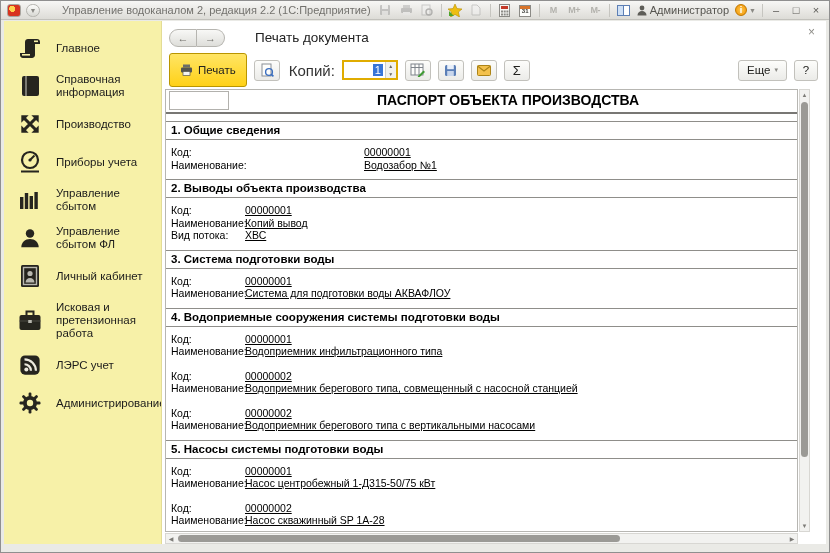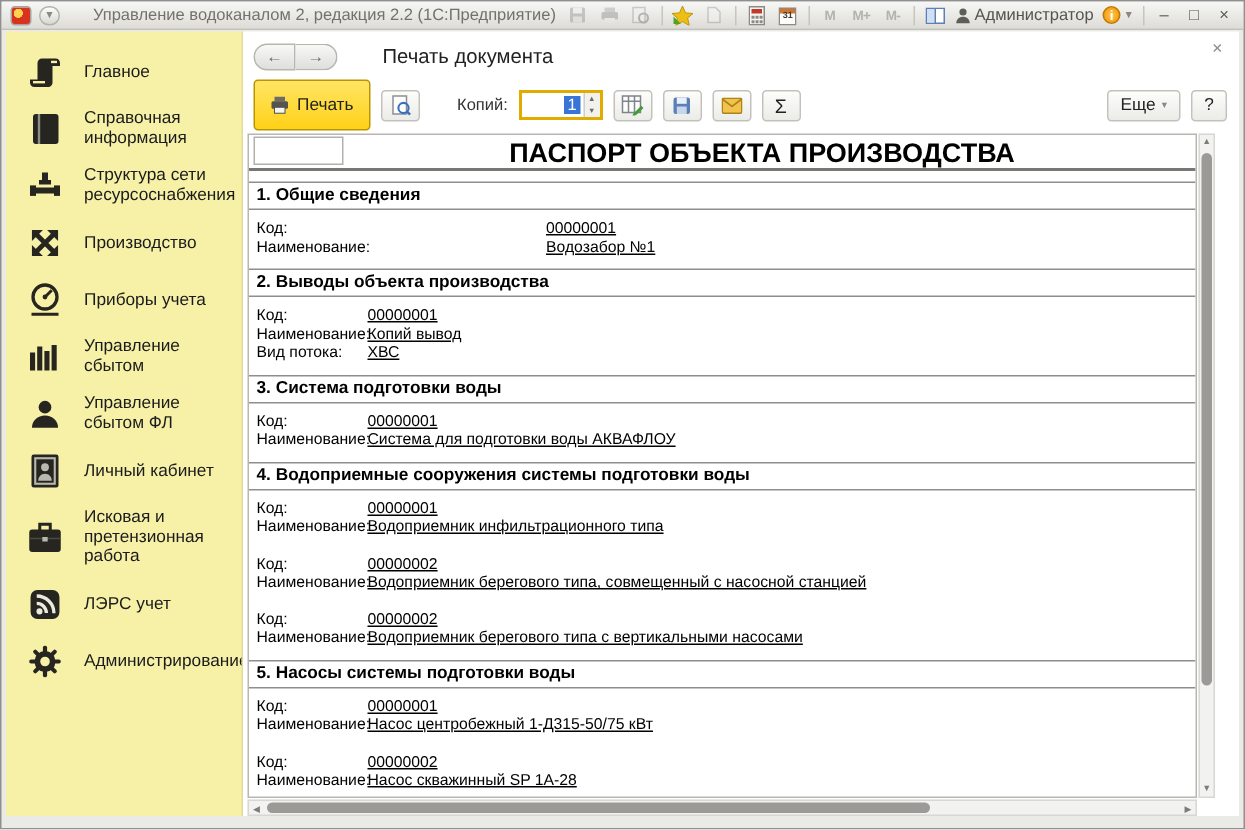--- a/index.html
+++ b/index.html
@@ -37,21 +37,21 @@
   .navbtn.back { border-radius:9px 0 0 9px; }
   .navbtn.fwd  { border-radius:0 9px 9px 0; border-left:none; }
   .page-title { position:absolute; left:93px; top:9px; font-size:13.5px; color:#222; }
   .close-x { position:absolute; right:11px; top:4px; font-size:12px; color:#8e8d88; }
 
   .toolbar { position:absolute; left:7px; top:36px; right:8px; height:26px; display:flex; align-items:center; gap:7px; }
   .btn { height:21px; display:inline-flex; align-items:center; justify-content:center; gap:5px;
     background:linear-gradient(#fdfdfb,#ebebe8); border:1px solid #c2c1bc; border-radius:3px; font-size:11.5px; color:#22221f; }
   .btn.sq { width:26px; }
   .btn-print { background:linear-gradient(#ffe565,#ffd117); border:1px solid #b99500; padding:16px 10px; font-size:11.5px; }
-  .copies-lbl { font-size:11px; color:#333; margin-left:18px; }
+  .copies-lbl { font-size:15px; color:#333; margin-left:2px; }
   .spinbox { width:56px; height:20px; border:2px solid #e0ac00; background:#fff; display:flex; }
   .spin-val { flex:1; display:flex; align-items:center; justify-content:flex-end; padding-right:2px; font-size:11px; }
   .spin-sel { background:#3875d7; color:#fff; padding:0 2px; }
   .spin-btns { width:11px; border-left:1px solid #cfcfcb; background:#f1f1ee; display:flex; flex-direction:column; }
   .spin-up, .spin-dn { flex:1; display:flex; align-items:center; justify-content:center; font-size:5px; color:#6a6965; }
   .tb-spacer { flex:1; }
   .btn-more { padding:0 8px; gap:4px;align-items:center; }
   .btn-help { width:24px; }
   .sigma { font-size:13px; }
 
@@ -60,21 +60,21 @@
   .sheet { position:absolute; left:0; top:0; right:12px; bottom:12px; background:#fff; border:1px solid #b7b6b2; overflow:hidden; }
   .vscroll { position:absolute; right:0; top:0; bottom:12px; width:11px; background:#f2f2f0; border:1px solid #d8d7d3; }
   .vthumb { position:absolute; left:1px; right:1px; top:12px; height:355px; background:#9b9a96; border-radius:5px; }
   .varrow { position:absolute; left:0; right:0; height:10px; display:flex; align-items:center; justify-content:center; color:#7d7c78; font-size:6px; }
   .hscroll { position:absolute; left:0; bottom:0; right:12px; height:11px; background:#f2f2f0; border:1px solid #d8d7d3; }
   .hthumb { position:absolute; top:1px; bottom:1px; left:12px; width:70%; background:#9b9a96; border-radius:5px; }
   .harrow { position:absolute; top:0; bottom:0; width:10px; display:flex; align-items:center; justify-content:center; color:#7d7c78; font-size:6px; }
 
   .title-row { position:relative; height:21px; }
   .corner-cell { position:absolute; left:3px; top:1px; width:60px; height:19px; border:1px solid #b2b1ad; background:#fff; }
-  .doc-title { position:absolute; left:53px; right:0; top:2px; text-align:center; font-size:18px; font-weight:bold; color:#000; }
+  .doc-title { position:absolute; left:53px; right:0; top:2px; text-align:center; font-size:14px; font-weight:bold; color:#000; }
   .title-line { border-top:2px solid #787774; margin-top:1px; }
   .sec-head { margin-top:8px; padding:2px 5px 3px 5px; font-size:11.5px; font-weight:bold; color:#000;
     border-top:1px solid #8f8e8a; border-bottom:1px solid #8f8e8a; }
   .sec-head.first { margin-top:7px; }
   .sec-body { margin:6px 0 2px 5px; }
   .grp { margin-bottom:12px;text-decoration:underline; }
   .grp:last-child { margin-bottom:4px; }
   .row { font-size:10.5px; line-height:12.5px; color:#000; }
   .lbl { display:inline-block; }
   .narrow .lbl { width:74px; }
@@ -194,32 +194,20 @@
       <div class="side-item">
         <span class="side-ico">
           <svg width="22" height="24" viewBox="0 0 22 24">
               <rect x="3" y="2" width="17" height="20" rx="2" fill="#26251f"></rect>
               <rect x="6.2" y="2" width="1.6" height="20" fill="#8f8e86"></rect>
             </svg>
         </span>
         <span class="side-lbl">Справочная информация</span>
       </div>
 
-      <div class="side-item">
-        <span class="side-ico">
-          <svg width="24" height="24" viewBox="0 0 24 24">
-              <rect x="10" y="3" width="4" height="7" fill="#26251f"></rect>
-              <rect x="8" y="8" width="8" height="3" fill="#26251f"></rect>
-              <rect x="2" y="13" width="20" height="4" fill="#26251f"></rect>
-              <rect x="2" y="11.6" width="4" height="7" fill="#26251f"></rect>
-              <rect x="18" y="11.6" width="4" height="7" fill="#26251f"></rect>
-            </svg>
-        </span>
-        <span class="side-lbl">Структура сети ресурсоснабжения</span>
-      </div>
 
       <div class="side-item">
         <span class="side-ico">
           <svg width="22" height="22" viewBox="0 0 24 24">
               <path d="M6 6 L18 18 M18 6 L6 18" stroke="#26251f" stroke-width="3.4"></path>
               <polygon points="2.5,2.5 10.5,2.5 2.5,10.5" fill="#26251f"></polygon>
               <polygon points="21.5,2.5 13.5,2.5 21.5,10.5" fill="#26251f"></polygon>
               <polygon points="2.5,21.5 10.5,21.5 2.5,13.5" fill="#26251f"></polygon>
               <polygon points="21.5,21.5 13.5,21.5 21.5,13.5" fill="#26251f"></polygon>
             </svg>

